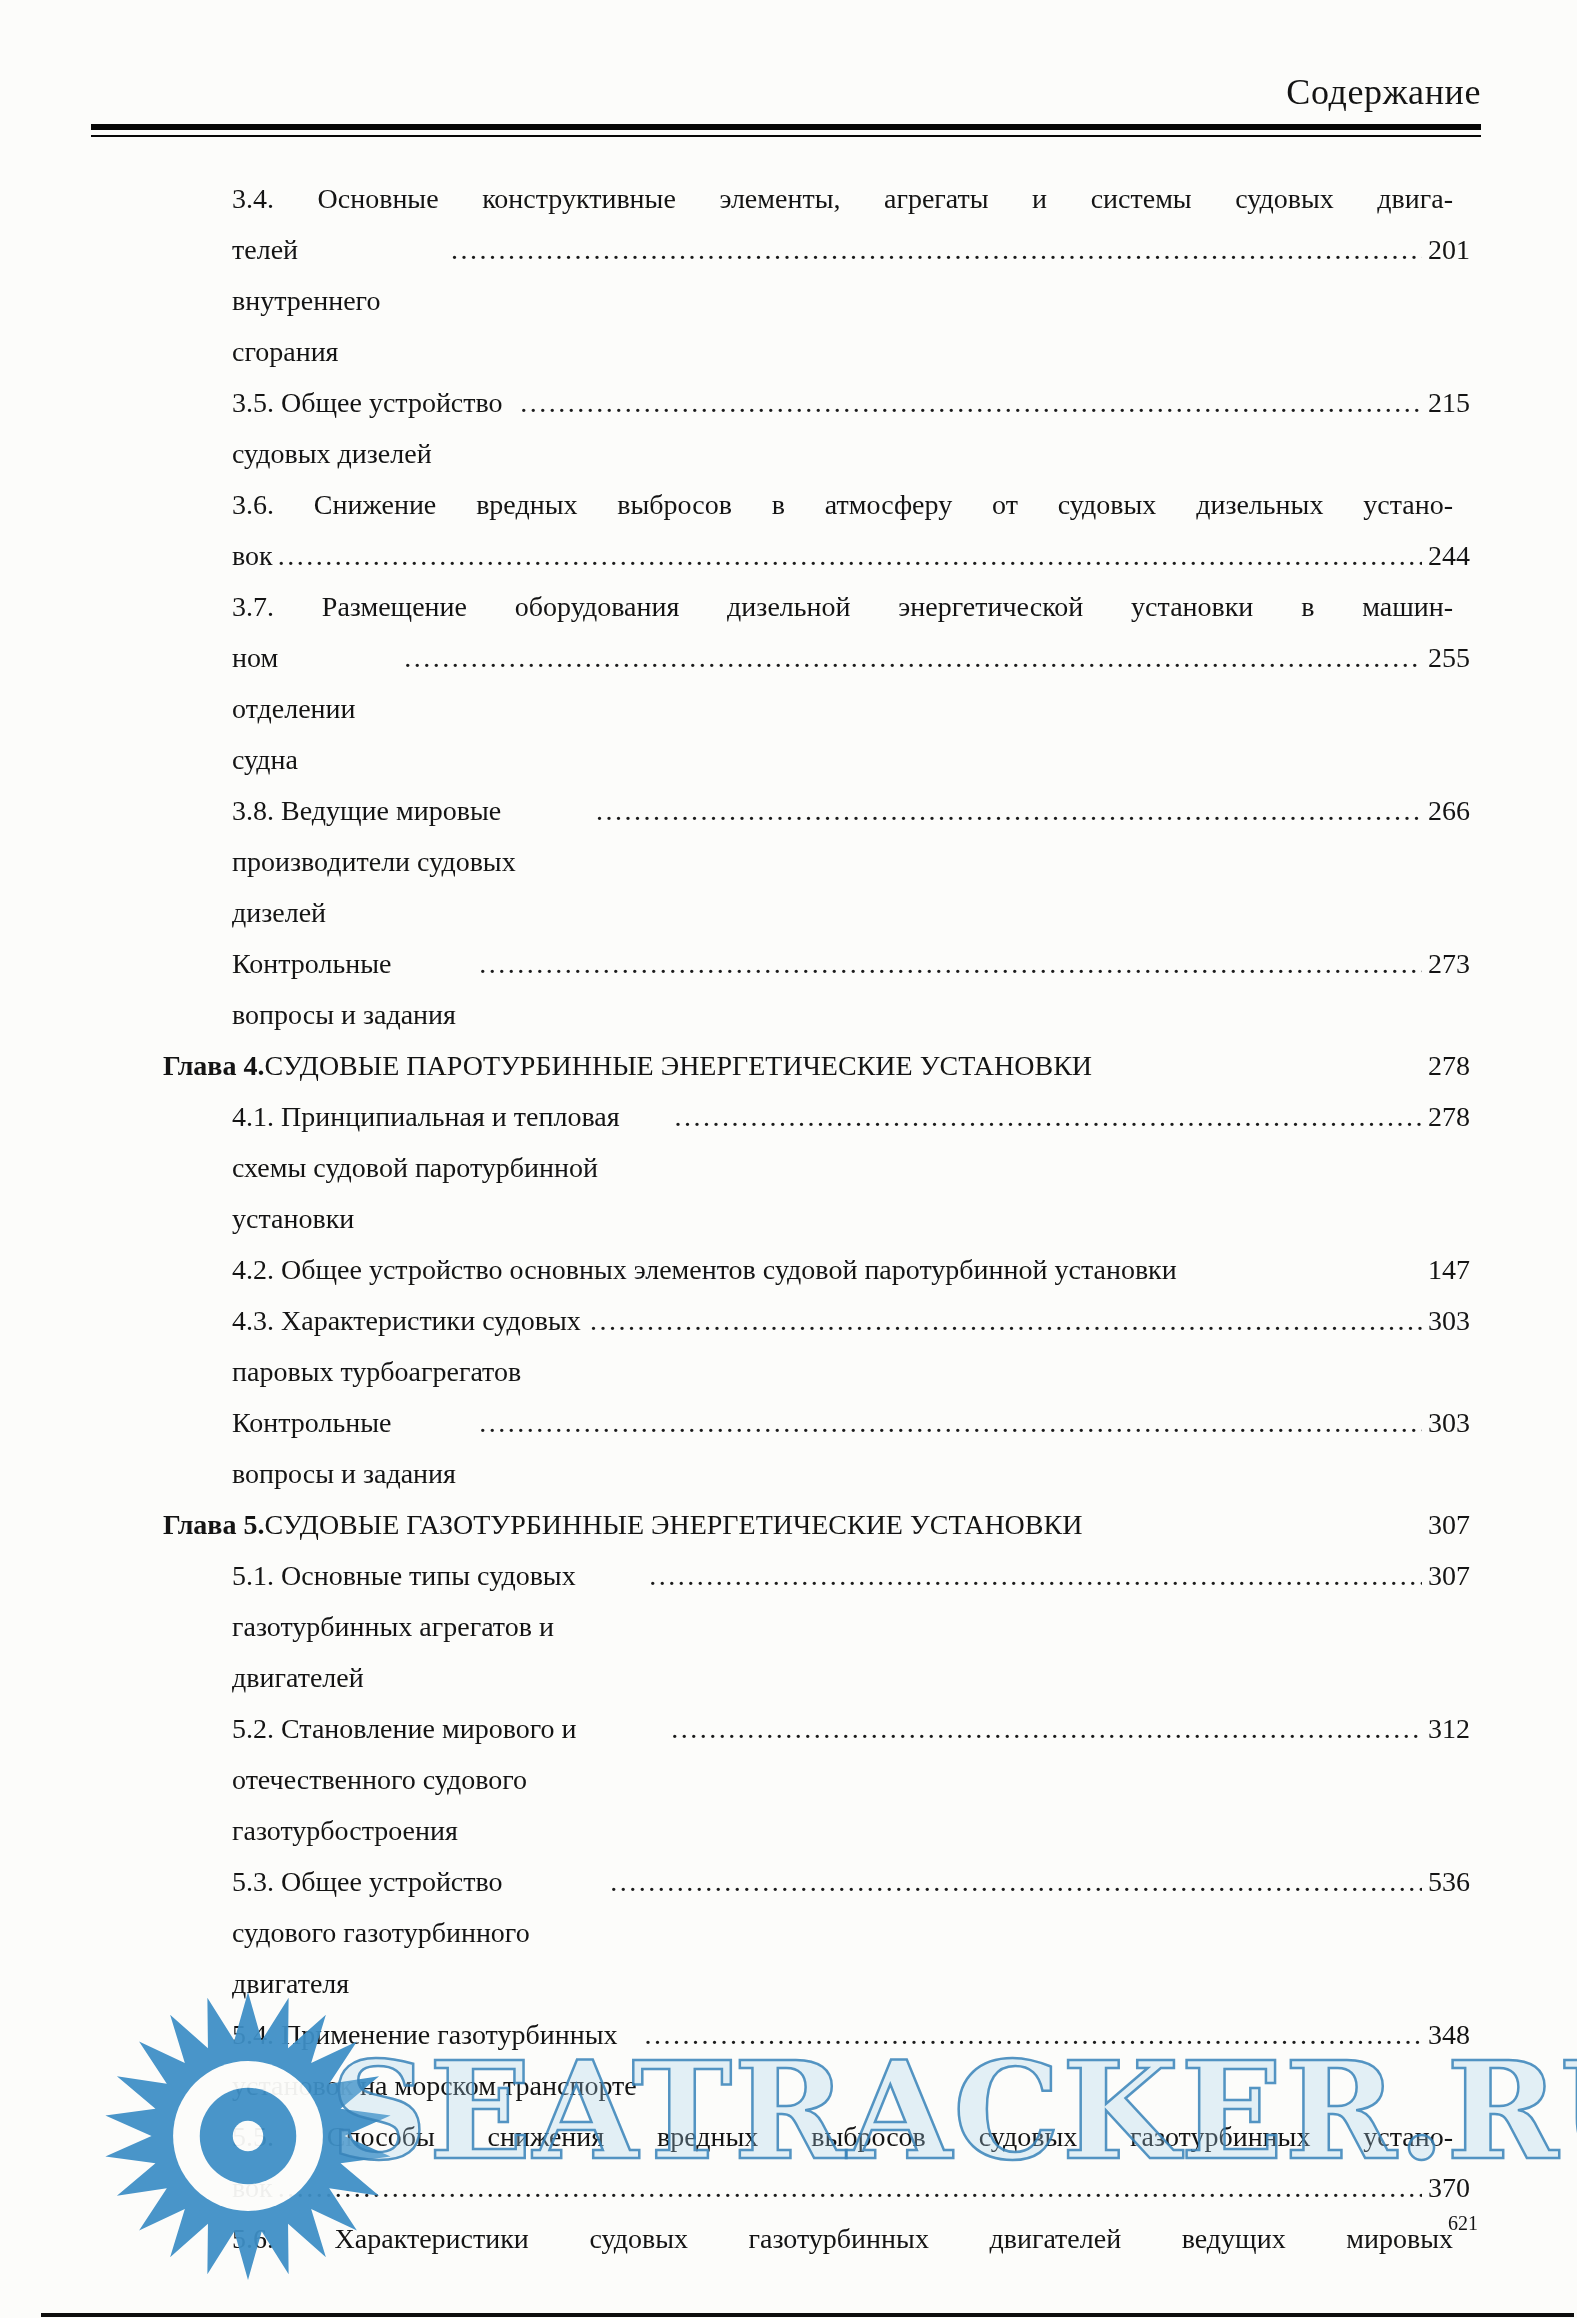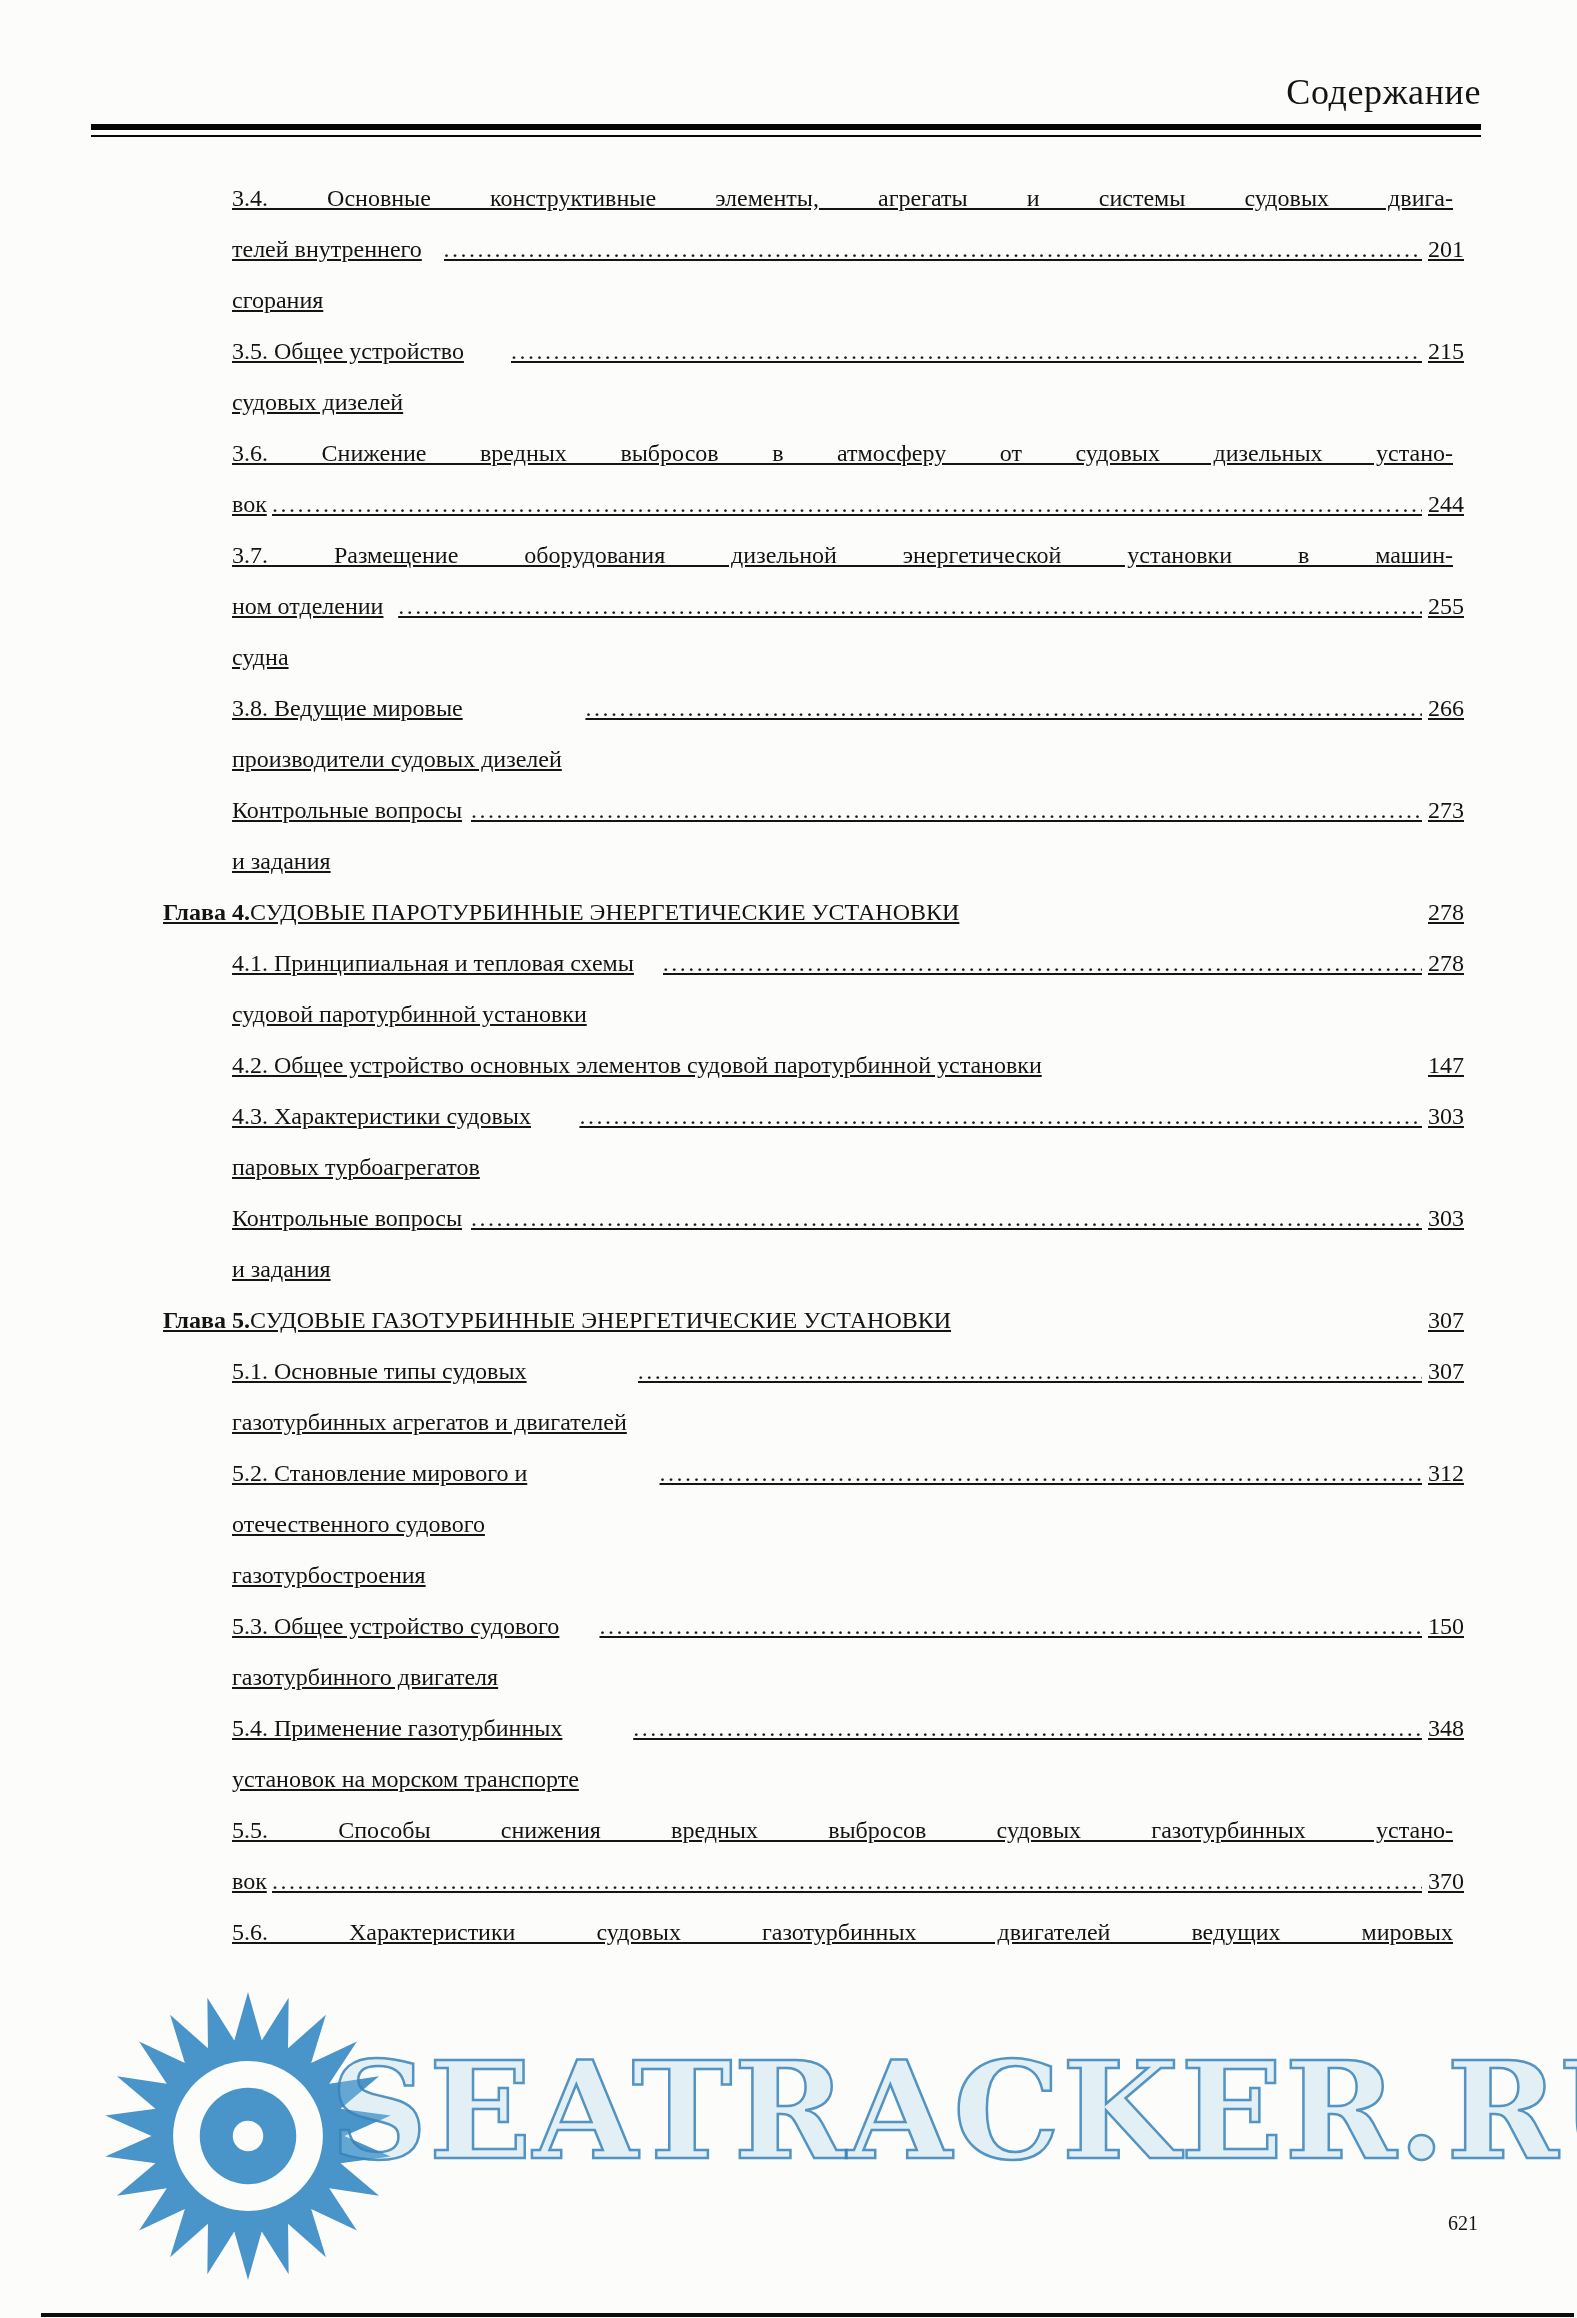--- a/index.html
+++ b/index.html
@@ -8,21 +8,21 @@
     background:#fcfcfa;color:#141414;
     font-family:"Liberation Serif", serif;
   }
   .page{position:absolute;inset:0;padding:75px 97px 0 91px;box-sizing:border-box;}
   .header{text-align:right;font-size:36px;line-height:34px;letter-spacing:0.6px;}
   .rule{margin-top:15.2px;height:4.4px;border-top:6.4px solid #070707;border-bottom:2.5px solid #070707;}
   .toc{margin-top:36px;}
   .entry{position:relative;}
   .ind-1{padding-left:72px;}
   .ind-2{padding-left:141px;}
-  .line{font-size:24px;line-height:51px;display:flex;align-items:baseline;position:relative;text-decoration:underline;}
+  .line{font-size:28px;line-height:51px;display:flex;align-items:baseline;position:relative;}
   .line.fill{display:block;text-align:justify;text-align-last:justify;padding-right:28px;}
   .prefix{font-weight:bold;}
   .dots{flex:1 1 auto;overflow:hidden;white-space:nowrap;letter-spacing:2.5px;margin:0 6.4px 0 5.1px;color:#1a1a1a;}
   .pageno{flex:0 0 auto;min-width:53px;text-align:left;}
   .pagenum{position:absolute;top:2212px;right:100px;font-size:20px;z-index:6;}
   .watermark{position:absolute;left:0;top:0;width:100%;height:100%;pointer-events:none;z-index:5;}
   .wm-text{
     position:absolute;left:330px;top:2031px;white-space:nowrap;
     font-family:"DejaVu Serif", serif;font-weight:bold;font-size:135px;letter-spacing:1.3px;
     color:rgba(166,207,234,0.30);
@@ -138,21 +138,21 @@
         <div class="line last">
           <span class="txt">5.2. Становление мирового и отечественного судового газотурбостроения</span>
           <span class="dots">................................................................................................................................................................</span>
           <span class="pageno">312</span>
         </div>
       </div>
       <div class="entry ind-2">
         <div class="line last">
           <span class="txt">5.3. Общее устройство судового газотурбинного двигателя</span>
           <span class="dots">................................................................................................................................................................</span>
-          <span class="pageno">150</span>
+          <span class="pageno">536</span>
         </div>
       </div>
       <div class="entry ind-2">
         <div class="line last">
           <span class="txt">5.4. Применение газотурбинных установок на морском транспорте</span>
           <span class="dots">................................................................................................................................................................</span>
           <span class="pageno">348</span>
         </div>
       </div>
       <div class="entry ind-2">

